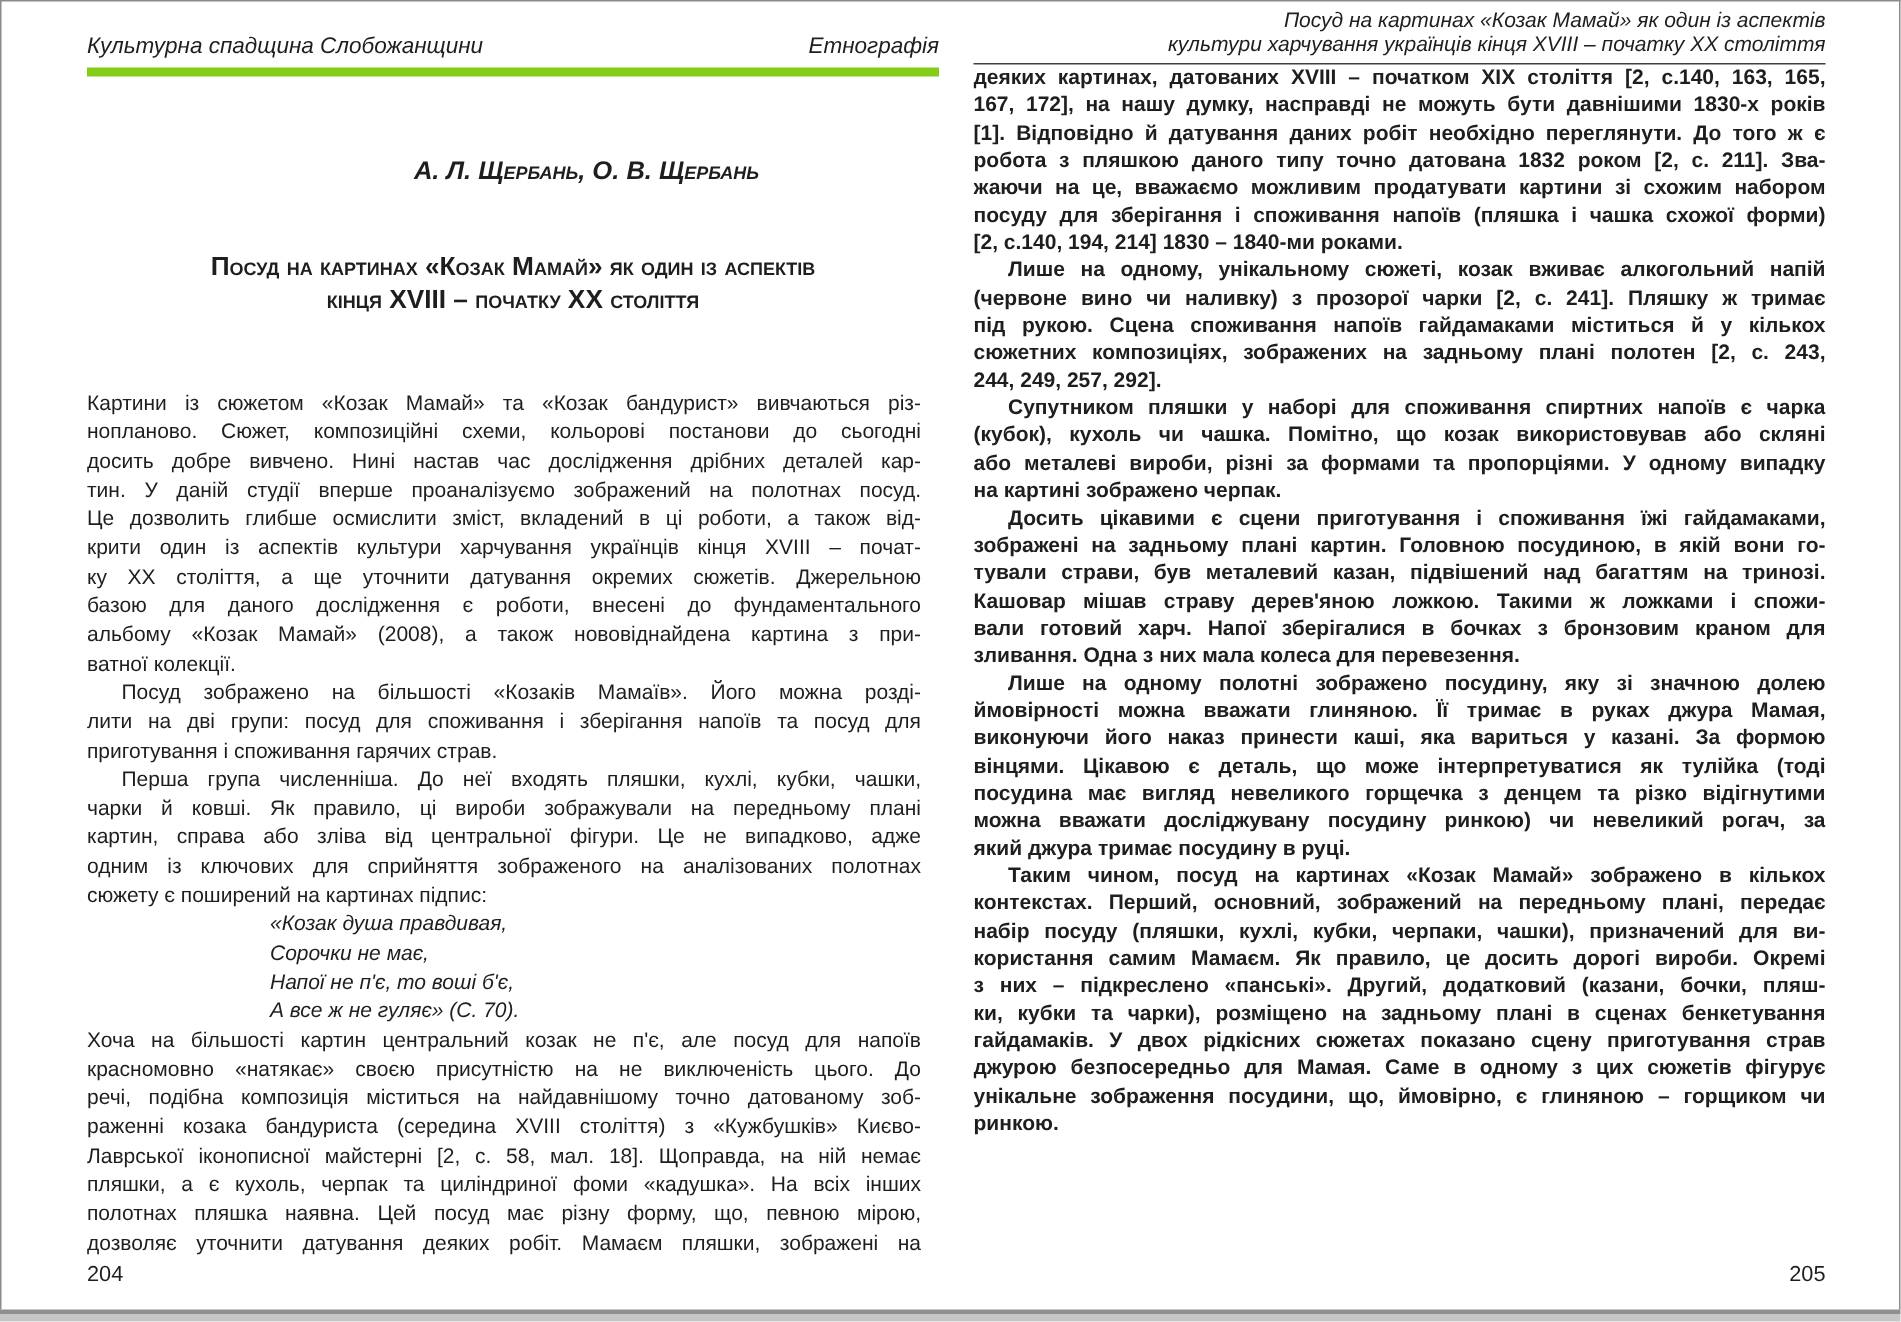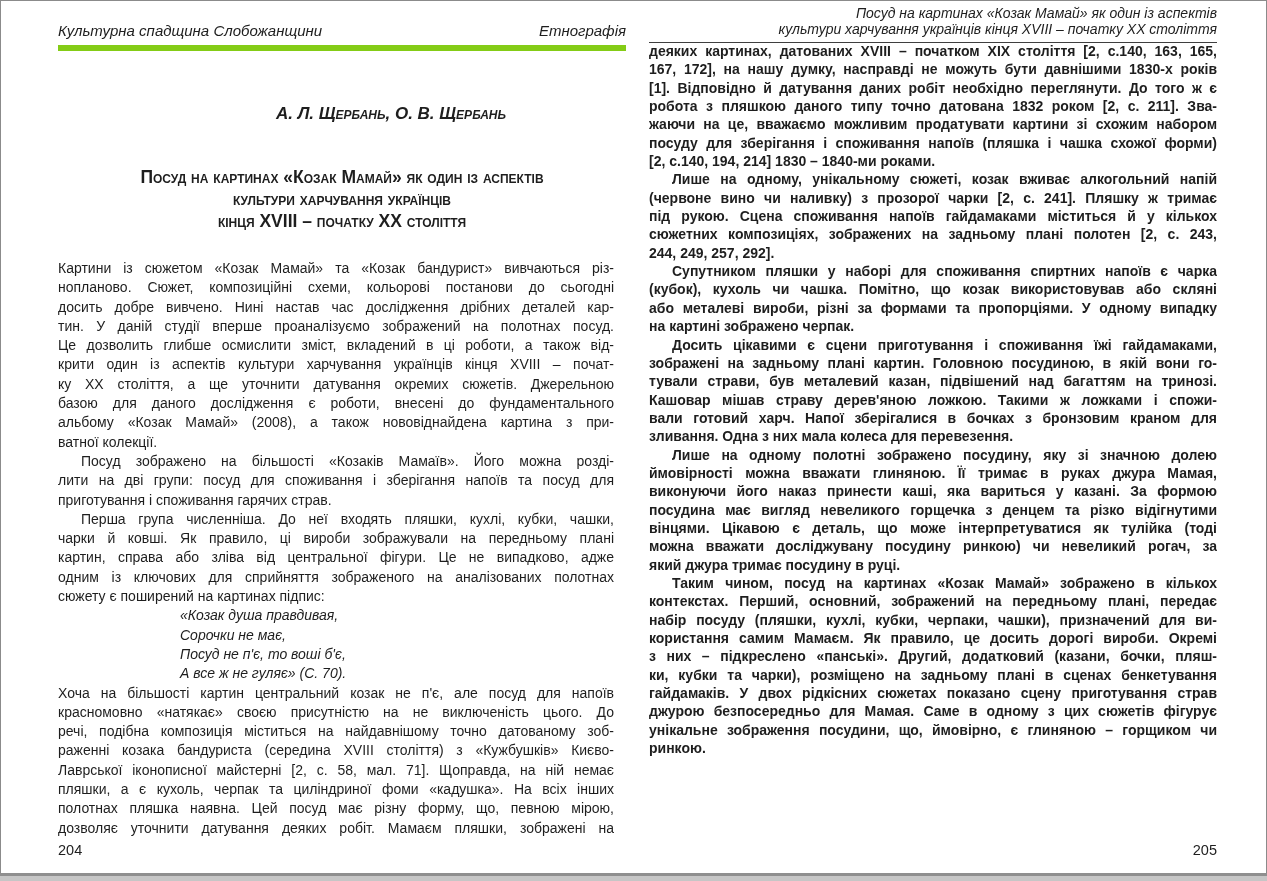--- a/index.html
+++ b/index.html
@@ -128,21 +128,20 @@
 <div class="spread">
 
   <div class="page page-left">
     <div class="runhead">
       <span>Культурна спадщина Слобожанщини</span>
       <span>Етнографія</span>
     </div>
     <div class="authors">А. Л. Щербань, О. В. Щербань</div>
     <div class="title">
         <div class="title-line">Посуд на картинах «Козак Мамай» як один із аспектів</div>
-        <div class="title-line">культури харчування українців</div>
         <div class="title-line">кінця XVIII – початку XX століття</div>
       </div>
     <div class="body-left">
       <div>
           <div>
             <div class="line">Картини із сюжетом «Козак Мамай» та «Козак бандурист» вивчаються різ-</div>
             <div class="line">нопланово. Сюжет, композиційні схеми, кольорові постанови до сьогодні</div>
             <div class="line">досить добре вивчено. Нині настав час дослідження дрібних деталей кар-</div>
             <div class="line">тин. У даній студії вперше проаналізуємо зображений на полотнах посуд.</div>
             <div class="line">Це дозволить глибше осмислити зміст, вкладений в ці роботи, а також від-</div>
@@ -161,30 +160,30 @@
             <div class="line ind">Перша група численніша. До неї входять пляшки, кухлі, кубки, чашки,</div>
             <div class="line">чарки й ковші. Як правило, ці вироби зображували на передньому плані</div>
             <div class="line">картин, справа або зліва від центральної фігури. Це не випадково, адже</div>
             <div class="line">одним із ключових для сприйняття зображеного на аналізованих полотнах</div>
             <div class="line noj">сюжету є поширений на картинах підпис:</div>
           </div>
         </div>
       <div class="verse">
           <div class="verse-line">«Козак душа правдивая,</div>
           <div class="verse-line">Сорочки не має,</div>
-          <div class="verse-line">Посуд не п'є, то воші б'є,</div>
+          <div class="verse-line">Напої не п'є, то воші б'є,</div>
           <div class="verse-line">А все ж не гуляє» (С. 70).</div>
         </div>
       <div>
           <div>
             <div class="line">Хоча на більшості картин центральний козак не п'є, але посуд для напоїв</div>
             <div class="line">красномовно «натякає» своєю присутністю на не виключеність цього. До</div>
             <div class="line">речі, подібна композиція міститься на найдавнішому точно датованому зоб-</div>
             <div class="line">раженні козака бандуриста (середина XVIII століття) з «Кужбушків» Києво-</div>
-            <div class="line">Лаврської іконописної майстерні [2, с. 58, мал. 71]. Щоправда, на ній немає</div>
+            <div class="line">Лаврської іконописної майстерні [2, с. 58, мал. 18]. Щоправда, на ній немає</div>
             <div class="line">пляшки, а є кухоль, черпак та циліндриної фоми «кадушка». На всіх інших</div>
             <div class="line">полотнах пляшка наявна. Цей посуд має різну форму, що, певною мірою,</div>
             <div class="line">дозволяє уточнити датування деяких робіт. Мамаєм пляшки, зображені на</div>
           </div>
         </div>
     </div>
     <div class="pagenum pn-left">204</div>
   </div>
 
   <div class="page page-right">
@@ -220,22 +219,22 @@
           <div class="line">зображені на задньому плані картин. Головною посудиною, в якій вони го-</div>
           <div class="line">тували страви, був металевий казан, підвішений над багаттям на тринозі.</div>
           <div class="line">Кашовар мішав страву дерев'яною ложкою. Такими ж ложками і спожи-</div>
           <div class="line">вали готовий харч. Напої зберігалися в бочках з бронзовим краном для</div>
           <div class="line noj">зливання. Одна з них мала колеса для перевезення.</div>
         </div>
         <div>
           <div class="line ind">Лише на одному полотні зображено посудину, яку зі значною долею</div>
           <div class="line">ймовірності можна вважати глиняною. Її тримає в руках джура Мамая,</div>
           <div class="line">виконуючи його наказ принести каші, яка вариться у казані. За формою</div>
+          <div class="line">вінцями. Цікавою є деталь, що може інтерпретуватися як тулійка (тоді</div>
           <div class="line">посудина має вигляд невеликого горщечка з денцем та різко відігнутими</div>
-          <div class="line">вінцями. Цікавою є деталь, що може інтерпретуватися як тулійка (тоді</div>
           <div class="line">можна вважати досліджувану посудину ринкою) чи невеликий рогач, за</div>
           <div class="line noj">який джура тримає посудину в руці.</div>
         </div>
         <div>
           <div class="line ind">Таким чином, посуд на картинах «Козак Мамай» зображено в кількох</div>
           <div class="line">контекстах. Перший, основний, зображений на передньому плані, передає</div>
           <div class="line">набір посуду (пляшки, кухлі, кубки, черпаки, чашки), призначений для ви-</div>
           <div class="line">користання самим Мамаєм. Як правило, це досить дорогі вироби. Окремі</div>
           <div class="line">з них – підкреслено «панські». Другий, додатковий (казани, бочки, пляш-</div>
           <div class="line">ки, кубки та чарки), розміщено на задньому плані в сценах бенкетування</div>

